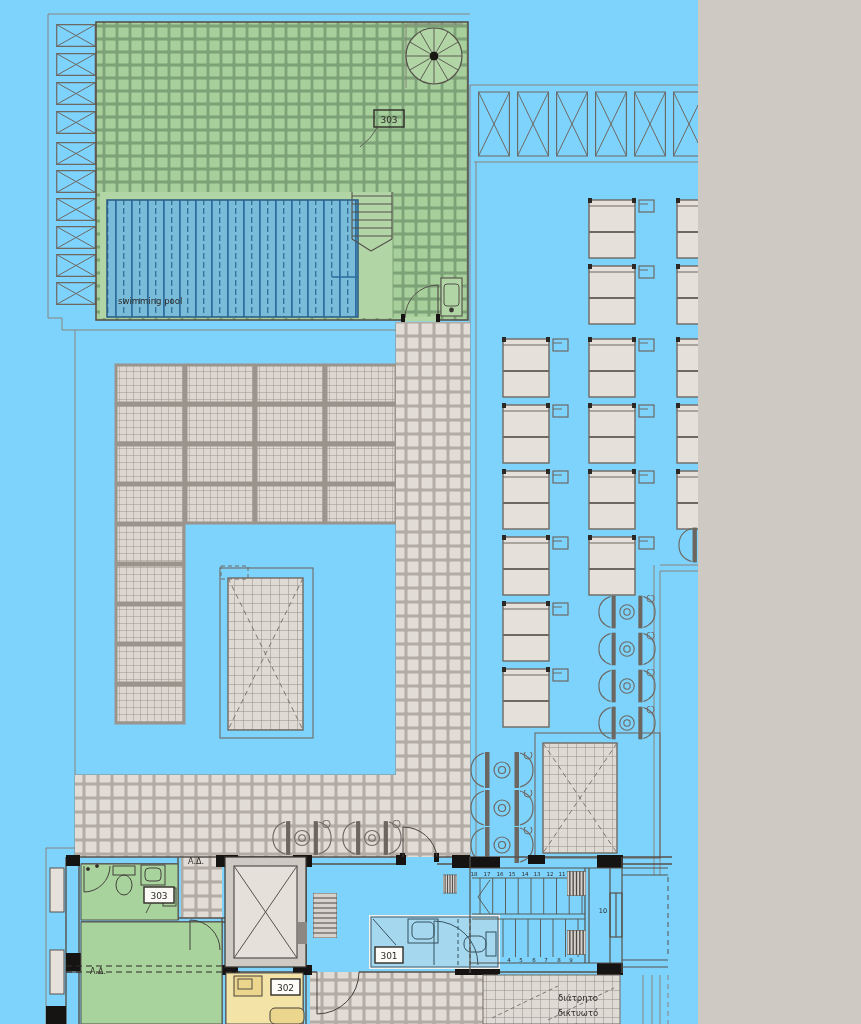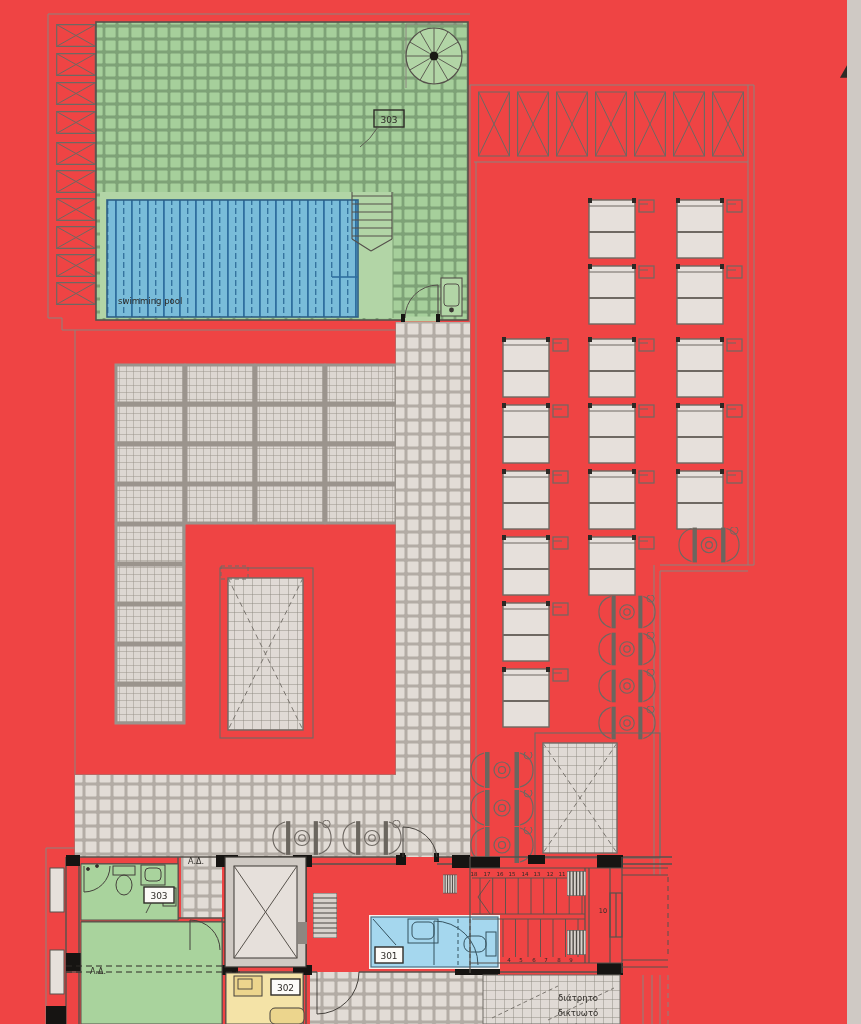--- a/index.html
+++ b/index.html
@@ -1,16 +1,16 @@
 <!DOCTYPE html>
 <html><head>
 <meta charset="utf-8">
 <style>
   html,body{margin:0;padding:0;background:#cfc9c4;}
-  .canvas{position:relative;width:847px;height:1024px;overflow:hidden;background:#ef4444;
+  .canvas{position:relative;width:698px;height:1024px;overflow:hidden;background:#7dd3fc;
           font-family:"DejaVu Sans", sans-serif;}
   svg{display:block}
   text{font-family:"DejaVu Sans", sans-serif;fill:#2e2b27}
   .tiny{font-size:5.5px}
 </style>
 </head>
 <body>
 
 <div class="canvas">
 <svg width="861" height="1024" viewBox="0 0 861 1024">

